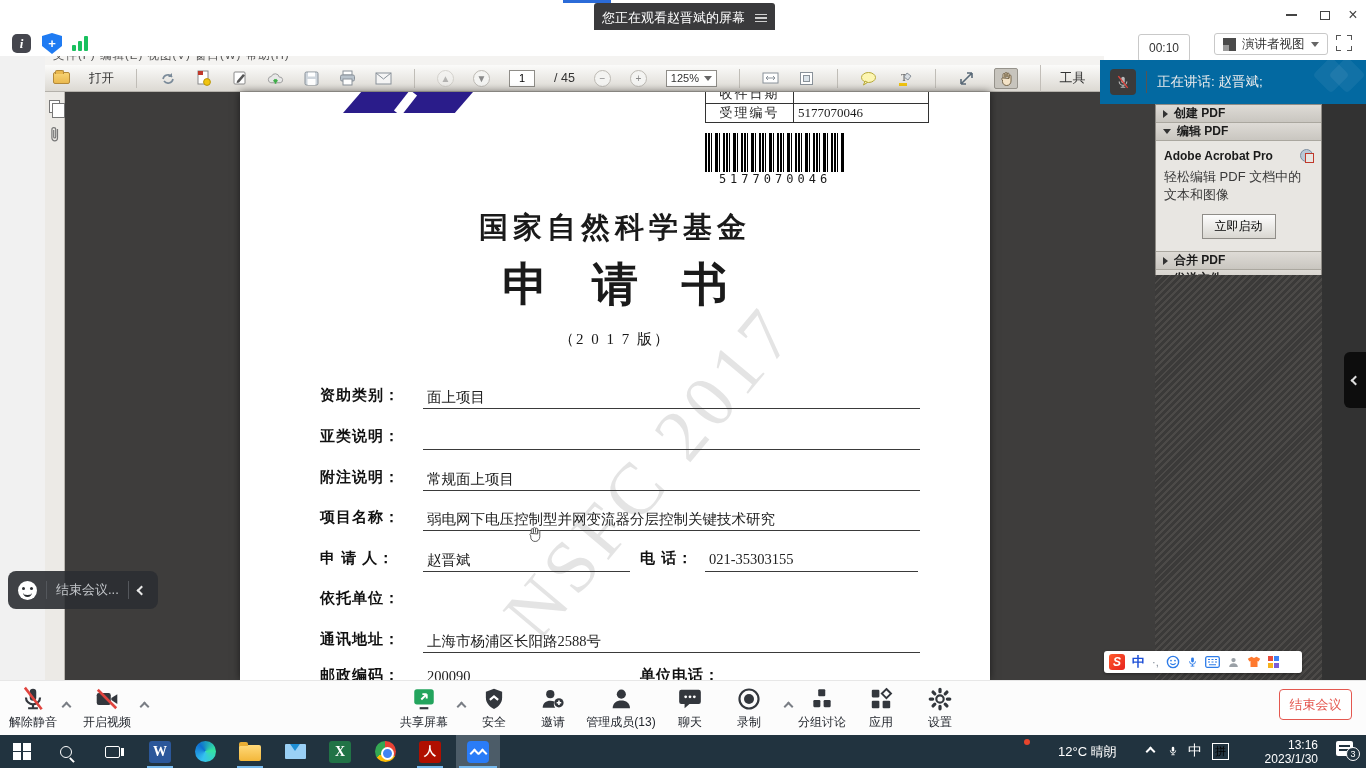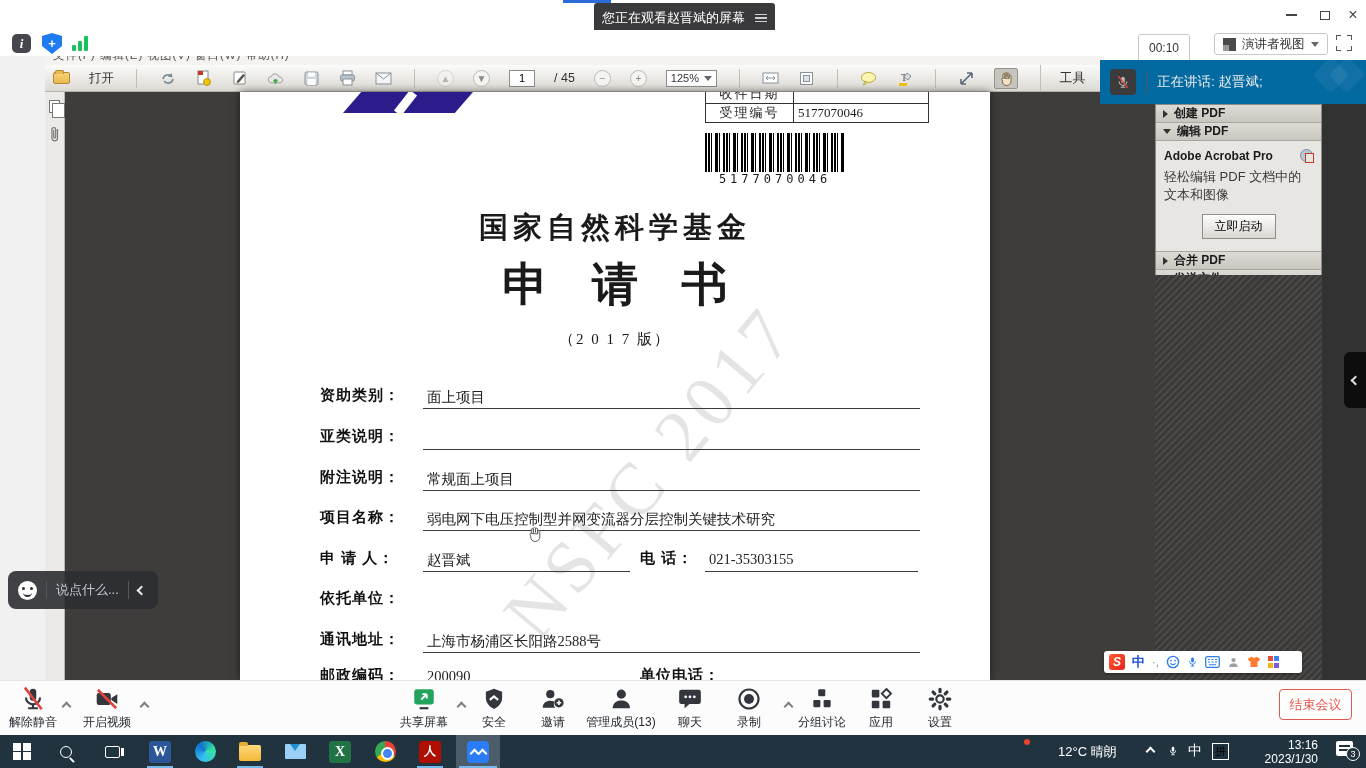--- a/index.html
+++ b/index.html
@@ -449,21 +449,21 @@
 </div>
 <div class="abs hatch"></div>
 <div class="abs right-strip"></div>
 <div class="abs collapse-tab">
     <span class="chev chev-left"></span>
   </div>
 
 <div class="abs chatpill">
   <span class="smiley"></span>
   <span class="pill-div"></span>
-  <span class="ph">说点什么...</span>
+  <span class="ph">结束会议...</span>
   <span class="pill-div"></span>
   <span class="chev chev-left" style="border-color:#e8e8e8"></span>
 </div>
 
 <div class="abs bottombar"></div>
 
 <div class="bbtn" style="left:33px">
   <svg width="26" height="26" viewBox="0 0 24 24">
       <rect x="9" y="2.5" width="6" height="11" rx="3" fill="#33373d"></rect>
       <path d="M5.5 10.5a6.5 6.5 0 0 0 13 0" fill="none" stroke="#33373d" stroke-width="2"></path>

